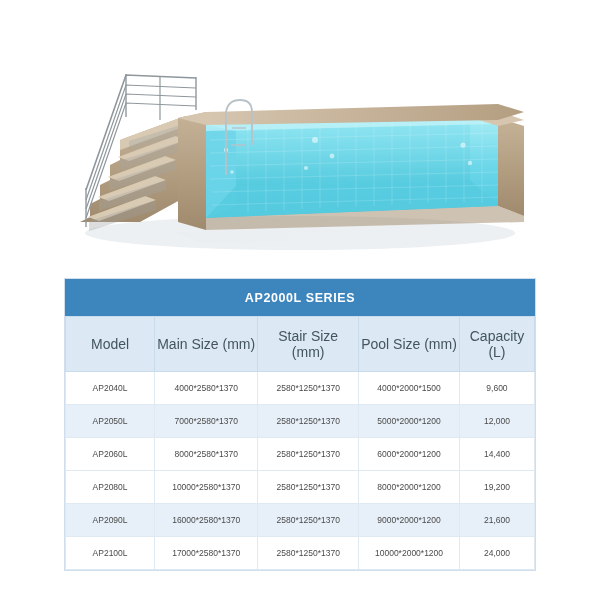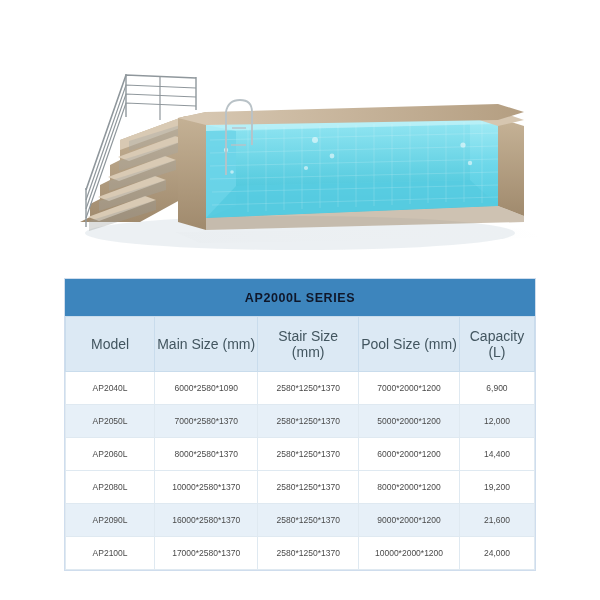--- a/index.html
+++ b/index.html
@@ -43,21 +43,21 @@
     background: #fff;
   }
   table.spec {
     border-collapse: collapse;
     width: 100%;
     table-layout: fixed;
   }
   table.spec caption {
     caption-side: top;
     background: #3d85bd;
-    color: #0f172a;
+    color: #ffffff;
     font-size: 12.5px;
     font-weight: bold;
     letter-spacing: 0.6px;
     padding: 12px 0 11px;
     text-align: center;
   }
   table.spec th {
     background: #dce9f4;
     color: #42555f;
     font-weight: normal;
@@ -230,24 +230,24 @@
           <th>Model</th>
           <th>Main Size (mm)</th>
           <th>Stair Size (mm)</th>
           <th>Pool Size (mm)</th>
           <th>Capacity (L)</th>
         </tr>
       </thead>
       <tbody>
         <tr class="odd">
           <td>AP2040L</td>
-          <td>6000*2580*1090</td>
-          <td>2580*1250*1370</td>
-          <td>7000*2000*1200</td>
-          <td>6,900</td>
+          <td>4000*2580*1370</td>
+          <td>2580*1250*1370</td>
+          <td>4000*2000*1500</td>
+          <td>9,600</td>
         </tr>
         <tr class="even">
           <td>AP2050L</td>
           <td>7000*2580*1370</td>
           <td>2580*1250*1370</td>
           <td>5000*2000*1200</td>
           <td>12,000</td>
         </tr>
         <tr class="odd">
           <td>AP2060L</td>

